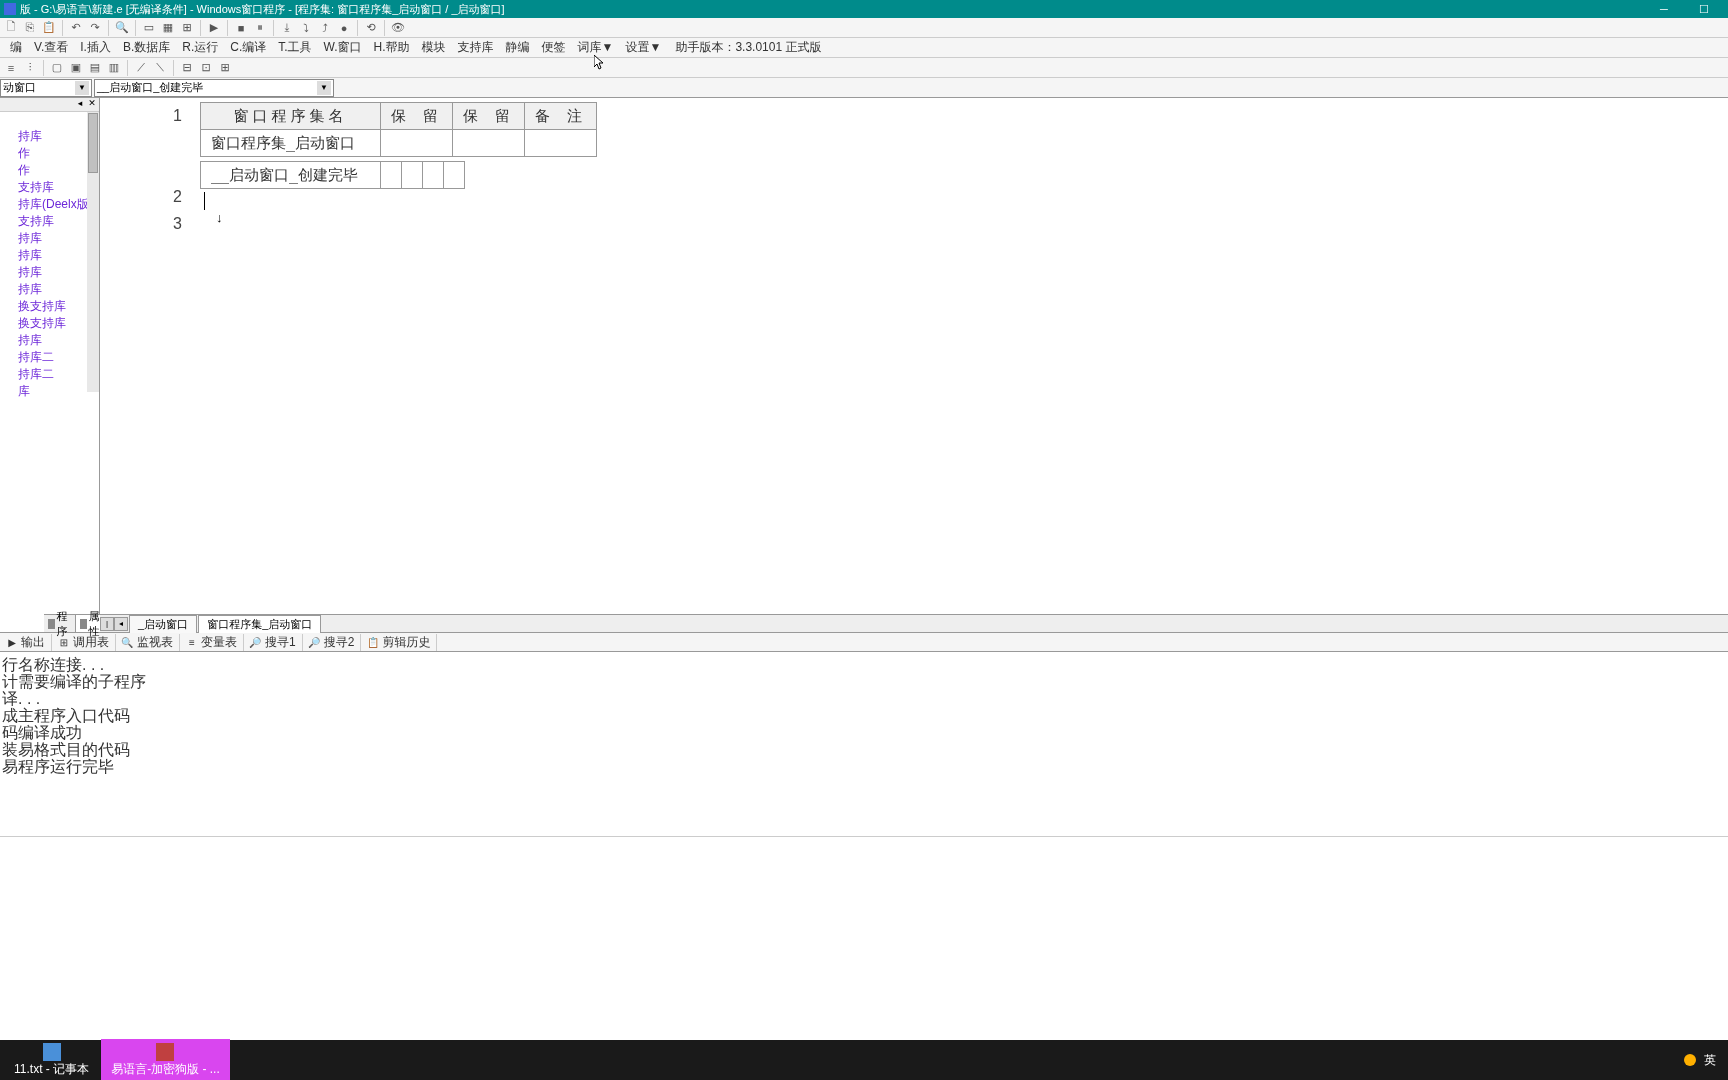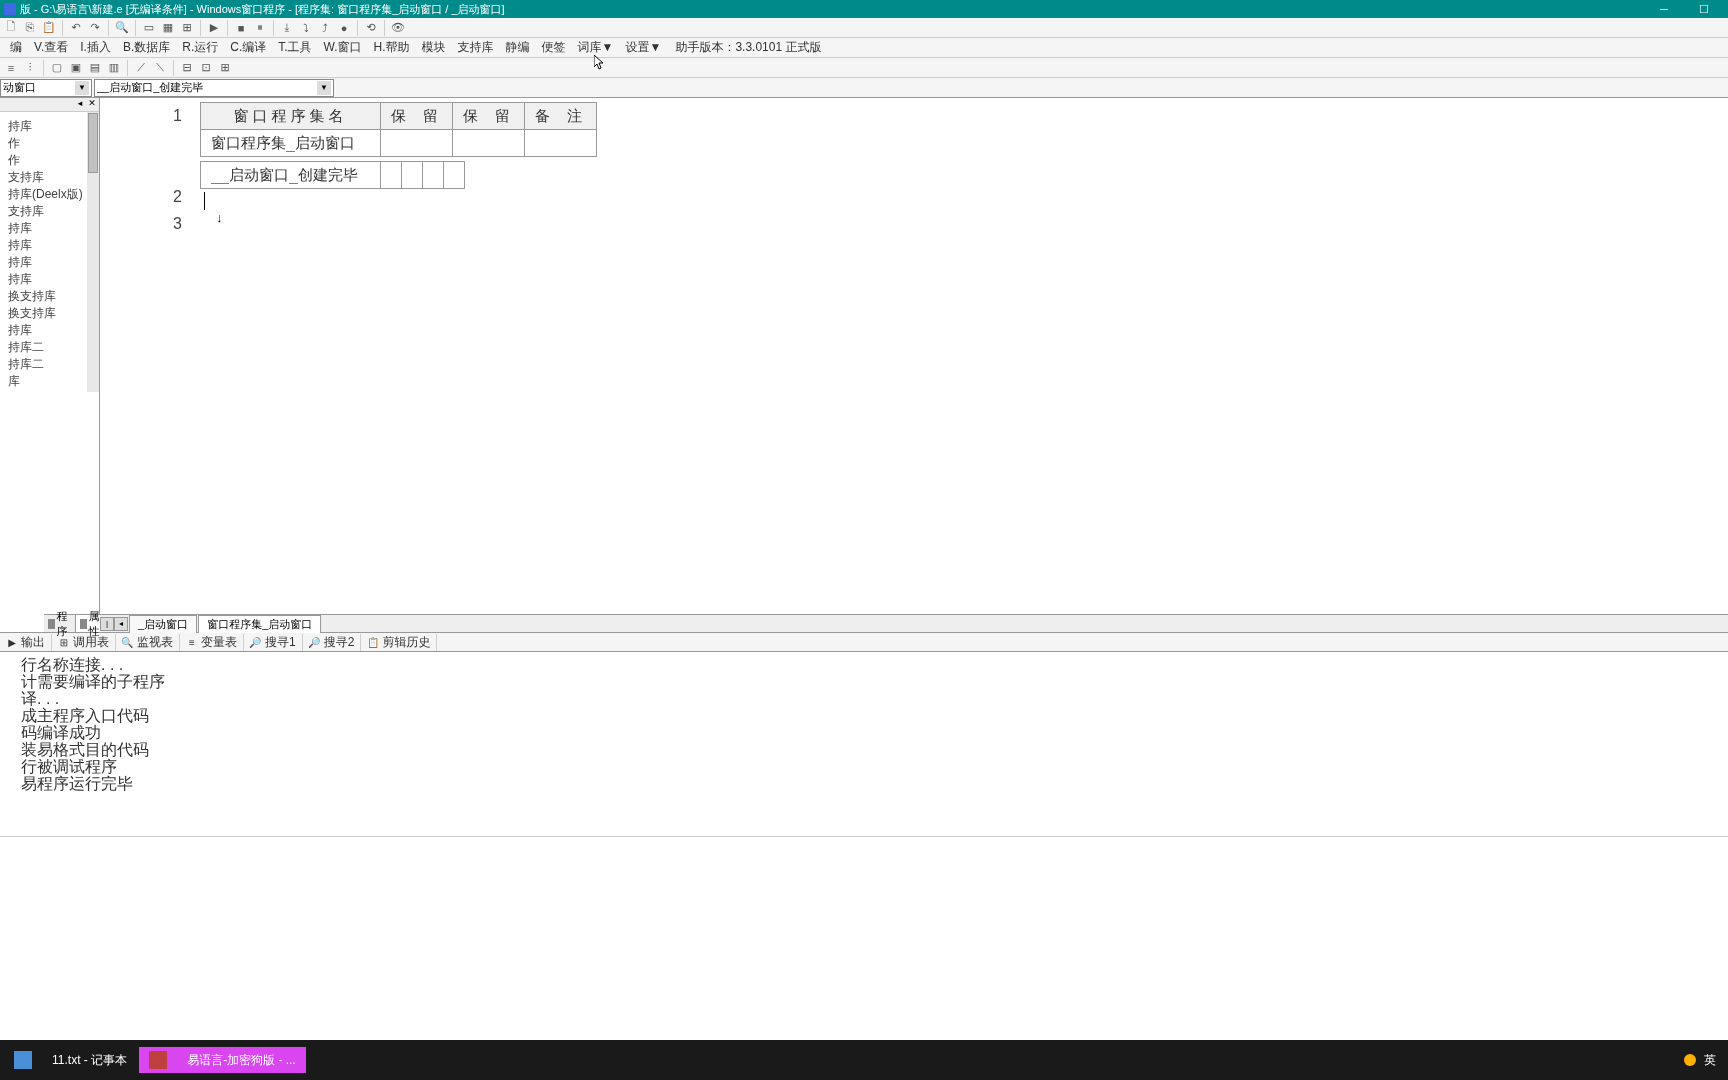--- a/index.html
+++ b/index.html
@@ -23,21 +23,21 @@
 .dropdown-row { height: 20px; border-bottom: 1px solid #999; display: flex; align-items: center; background: #f5f5f5; }
 .dropdown1 { width: 92px; height: 18px; border: 1px solid #888; background: #fff; font-size: 11px; padding: 0 2px; display: flex; align-items: center; justify-content: space-between; }
 .dropdown2 { width: 240px; height: 18px; border: 1px solid #888; background: #fff; font-size: 11px; padding: 0 2px; display: flex; align-items: center; justify-content: space-between; margin-left: 2px; }
 .dd-arrow { width: 14px; height: 14px; background: #ddd; display: flex; align-items: center; justify-content: center; font-size: 8px; }
 
 .main-area { display: flex; height: 534px; }
 
 .left-panel { width: 100px; border-right: 1px solid #999; background: #fff; display: flex; flex-direction: column; position: relative; }
 .left-header { height: 14px; background: #eee; border-bottom: 1px solid #ccc; display: flex; justify-content: flex-end; padding: 0 1px; font-size: 9px; }
 .left-close { width: 12px; height: 12px; text-align: center; }
-.left-tree { flex: 1; overflow: hidden; font-size: 12px; color: #404040; padding: 6px; }
+.left-tree { flex: 1; overflow: hidden; font-size: 12px; color: #6d28d9; padding: 16px; }
 .tree-item { padding: 0 2px; white-space: nowrap; line-height: 17px; }
 .left-scrollbar { position: absolute; right: 0; top: 14px; width: 12px; height: 280px; background: #e8e8e8; }
 .scroll-thumb { width: 10px; height: 60px; background: #c0c0c0; margin: 1px; border: 1px solid #999; }
 .left-tabbar { height: 18px; border-top: 1px solid #999; display: flex; background: #eee; font-size: 11px; margin-left: 44px; }
 .left-tab { padding: 0 4px; border-right: 1px solid #999; display: flex; align-items: center; gap: 2px; }
 .left-tab.active { background: #fff; }
 .tab-ico { width: 10px; height: 10px; background: #888; }
 
 .editor-area { flex: 1; background: #fff; display: flex; flex-direction: column; position: relative; }
 .editor-content { flex: 1; display: flex; padding-top: 4px; }
@@ -58,26 +58,26 @@
 .editor-tabbar { height: 18px; border-top: 1px solid #999; display: flex; align-items: center; background: #eee; font-size: 11px; }
 .scroll-btn { width: 14px; height: 14px; border: 1px solid #999; display: flex; align-items: center; justify-content: center; font-size: 8px; background: #ddd; }
 .ed-tab { padding: 1px 8px; border: 1px solid #999; border-bottom: none; background: #f8f8f8; margin-left: 1px; font-size: 11px; }
 .ed-tab.active { background: #fff; }
 
 .bottom-tabs { height: 20px; border-top: 1px solid #999; border-bottom: 1px solid #999; display: flex; align-items: center; background: #f5f5f5; font-size: 12px; }
 .bt-tab { padding: 0 6px; border-right: 1px solid #ccc; display: flex; align-items: center; gap: 3px; color: #333; }
 .bt-ico { width: 12px; height: 12px; display: flex; align-items: center; justify-content: center; font-size: 10px; }
 
 .output-panel { height: 184px; background: #fff; padding: 4px 2px; font-size: 16px; font-family: SimSun, monospace; color: #333; overflow: hidden; }
-.out-line { line-height: 17px; margin-left: 19px; }
+.out-line { line-height: 17px; }
 
 .blank-strip { height: 244px; background: #fff; border-top: 1px solid #ccc; }
 
 .taskbar { height: 40px; background: #1a1a1a; display: flex; align-items: center; padding: 0 4px; gap: 2px; color: #fff; font-size: 12px; position: fixed; bottom: 0; width: 100%; }
-.task-item { padding: 4px 10px; display: flex; align-items: center; gap: 20px; }
+.task-item { padding: 4px 10px; display: flex; align-items: center; gap: 0; flex-direction: column; }
 .task-item.active { background: #d946ef; }
 .task-ico { width: 18px; height: 18px; background: #4a90d9; }
 .task-ico.red { background: #c04040; }
 .tray { margin-left: auto; display: flex; align-items: center; gap: 8px; padding-right: 8px; }
 .ime-dot { width: 12px; height: 12px; border-radius: 50%; background: #ffb000; }
 
 .cursor-pointer { position: absolute; left: 594px; top: 55px; pointer-events: none; z-index: 1000; }
 </style>
 </head>
 <body>
@@ -307,21 +307,20 @@
     </div>
 </div>
 
 <div class="output-panel">
   <div class="out-line">行名称连接. . .</div>
   <div class="out-line">计需要编译的子程序</div>
   <div class="out-line">译. . .</div>
   <div class="out-line">成主程序入口代码</div>
   <div class="out-line">码编译成功</div>
   <div class="out-line">装易格式目的代码</div>
-  <div class="out-line">行被调试程序</div>
   <div class="out-line">易程序运行完毕</div>
 </div>
 
 <div class="blank-strip"></div>
 
 <svg class="cursor-pointer" width="12" height="16">
   <path d="M0 0 L0 12 L3 9 L5 14 L7 13 L5 8 L9 8 Z" fill="#fff" stroke="#000" stroke-width="1"></path>
 </svg>
 
 <div class="taskbar">

